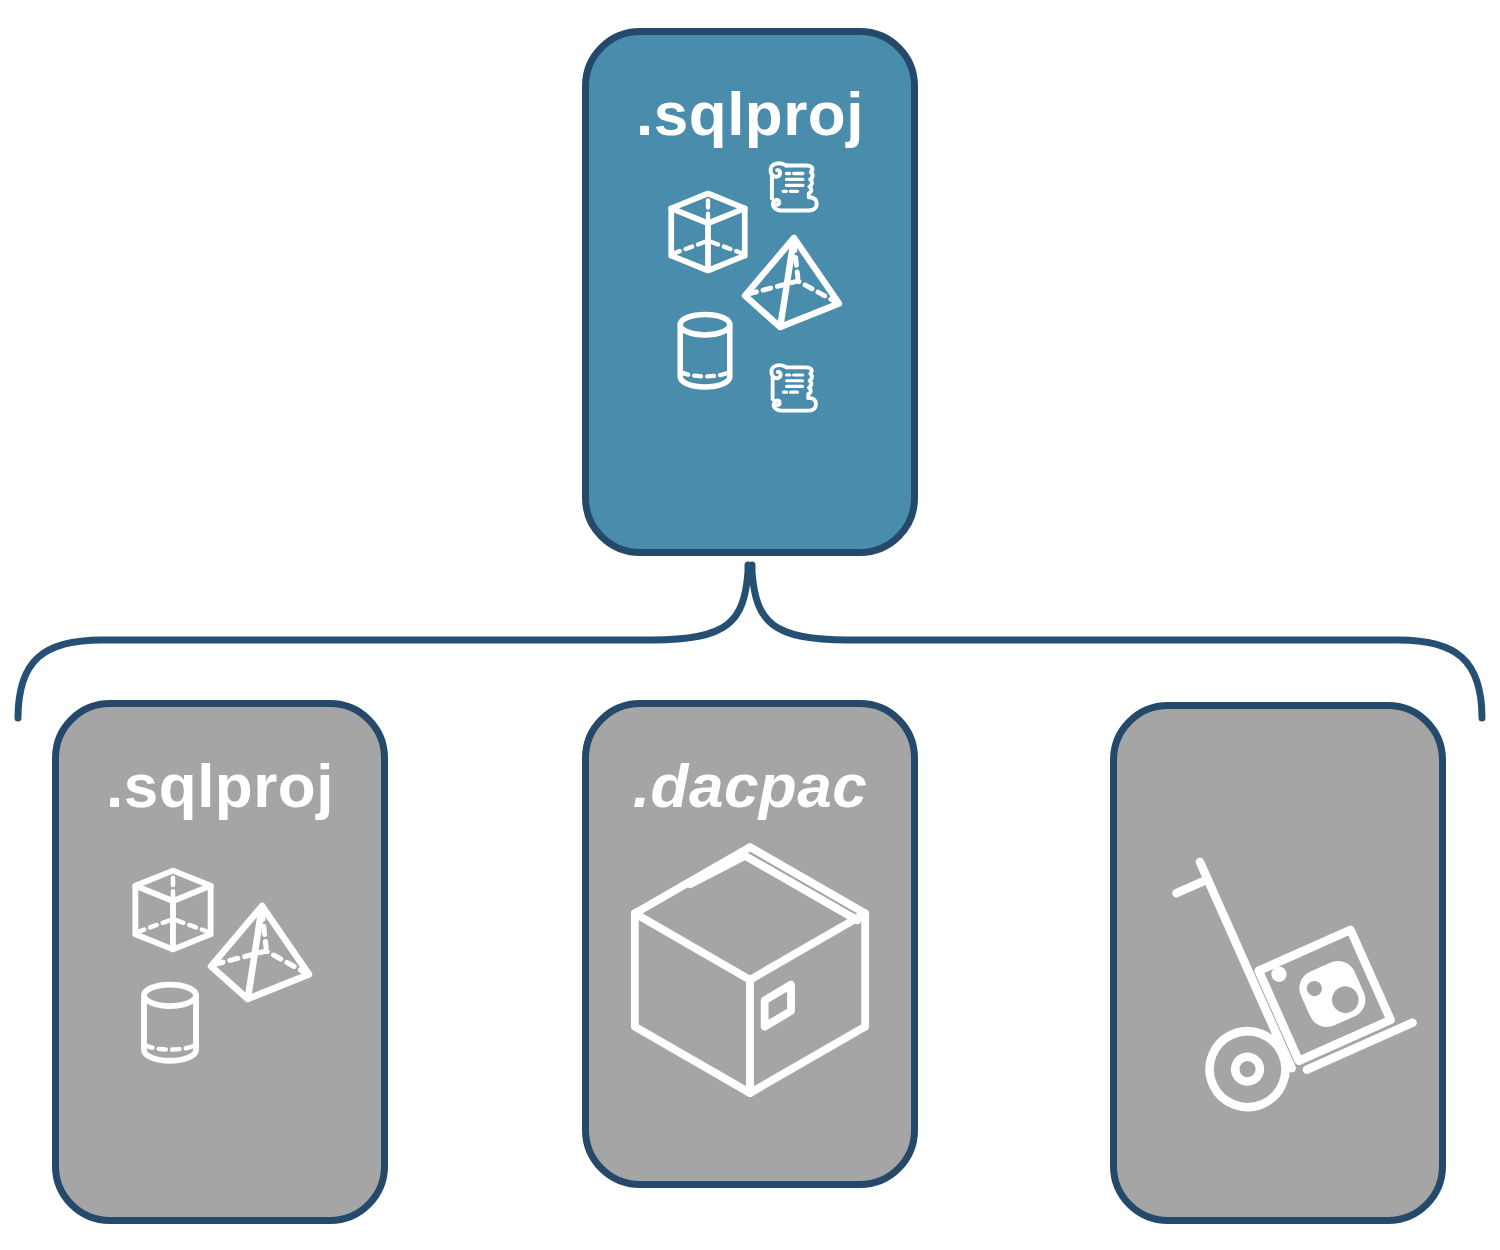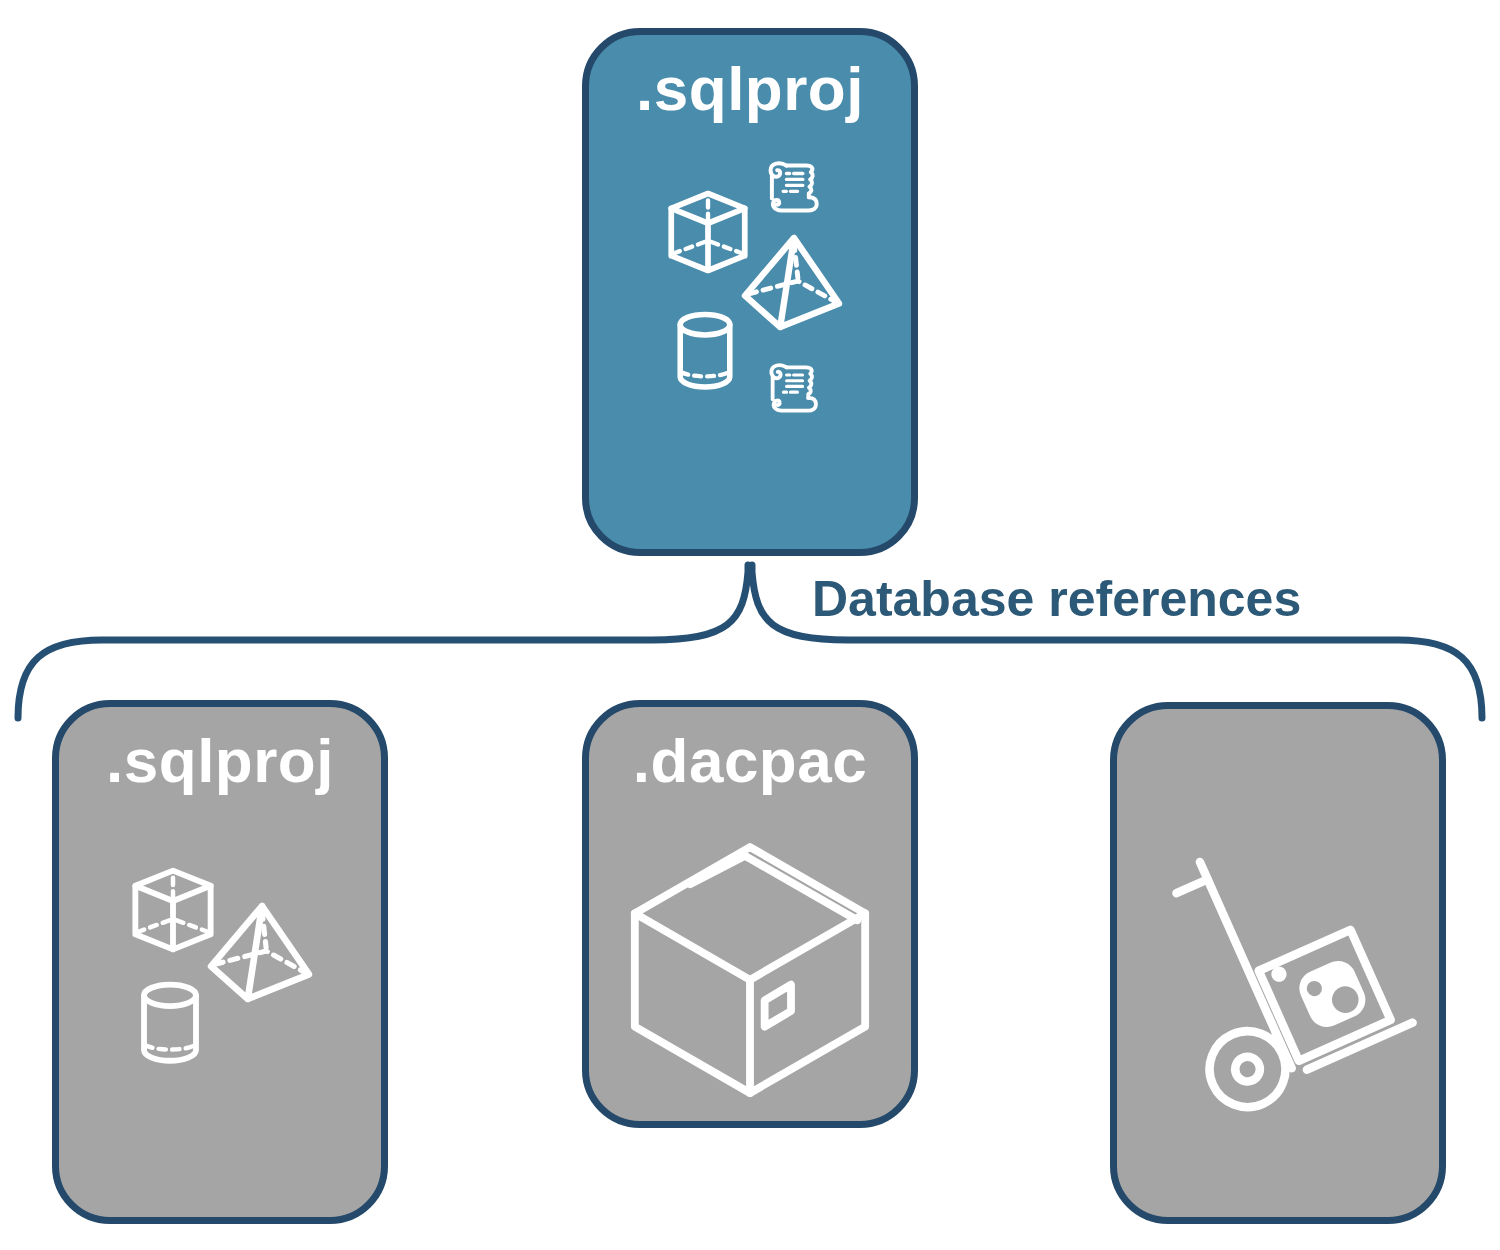--- a/index.html
+++ b/index.html
@@ -6,23 +6,23 @@
     --bg:#ffffff; --root-fill:#4a8cab; --child-fill:#a5a5a5;
     --border:#24496a; --connector:#265073; --edge-text:#2b5977; --icon:#ffffff;
   }
   html,body{margin:0;padding:0;background:var(--bg);}
   .canvas{position:relative;width:1500px;height:1250px;overflow:hidden;
           font-family:"Liberation Sans",sans-serif;background:var(--bg);}
   .card{position:absolute;width:336px;border-radius:58px;box-sizing:border-box;
         border:7px solid var(--border);}
   .card.root{left:582px;top:28px;height:528px;background:var(--root-fill);}
   .card.c1{left:52px;top:700px;height:524px;background:var(--child-fill);}
-  .card.c2{left:582px;top:700px;height:428px;background:var(--child-fill);}
+  .card.c2{left:582px;top:700px;height:488px;background:var(--child-fill);font-style:italic;}
   .card.c3{left:1110px;top:702px;height:522px;background:var(--child-fill);}
-  .card-title{margin-top:20px;text-align:center;font-size:62px;font-weight:700;
+  .card-title{margin-top:45px;text-align:center;font-size:62px;font-weight:700;
               color:#fff;letter-spacing:0.5px;line-height:1.1;}
   .ic{position:absolute;}
   .brace{position:absolute;left:0;top:560px;}
   .edge-label{position:absolute;left:812px;top:570px;font-size:50px;font-weight:800;
               color:var(--edge-text);letter-spacing:0px;white-space:nowrap;}
   
   .st{fill:none;stroke:var(--icon);stroke-linecap:round;stroke-linejoin:round;}
   .w5{stroke-width:5;} .w6{stroke-width:6;} .w65{stroke-width:6.5;}
   .w8{stroke-width:8;} .w9{stroke-width:9;}
   .dash{stroke-dasharray:8 7;stroke-width:5;}
@@ -70,21 +70,20 @@
       <path class="st w6" d="M68 58 C76 58 80 62 80 68 C80 75 74 78 68 78 H26 C17 78 12 72 14 66 C16 61 22 61 23 65 C24 68 21 70 19 69"></path>
       <path class="st w5" d="M34 22 h5 M45 22 h14 M34 31 h25 M34 40 h25 M29 49 h5 M40 49 h11"></path>
     </svg>
   </div>
 
   <svg class="brace" width="1500" height="175" viewBox="0 0 1500 175">
     <path class="bracep" d="M18 158 C18 100 44 80 102 80 L652 80 C728 80 744 62 748 12 L748 5"></path>
     <path class="bracep" d="M1482 158 C1482 100 1456 80 1398 80 L848 80 C772 80 756 62 752 12 L752 5"></path>
   </svg>
 
-  <div class="edge-label">Database references</div>
 
   <div class="card c1">
     <div class="card-title">.sqlproj</div>
 
     <svg class="ic" style="left:71px;top:160px" width="86" height="86" viewBox="0 0 96 96">
       <path class="st w65" d="M48 4 L90 21 L48 38 L6 21 Z"></path>
       <path class="st w65" d="M90 21 V75 M6 21 V75 M48 38 V92 M6 75 L48 92 L90 75"></path>
       <path class="st dash" d="M48 12 V58 M44 59.5 L10 72 M52 59.5 L86 72"></path>
     </svg>
 

